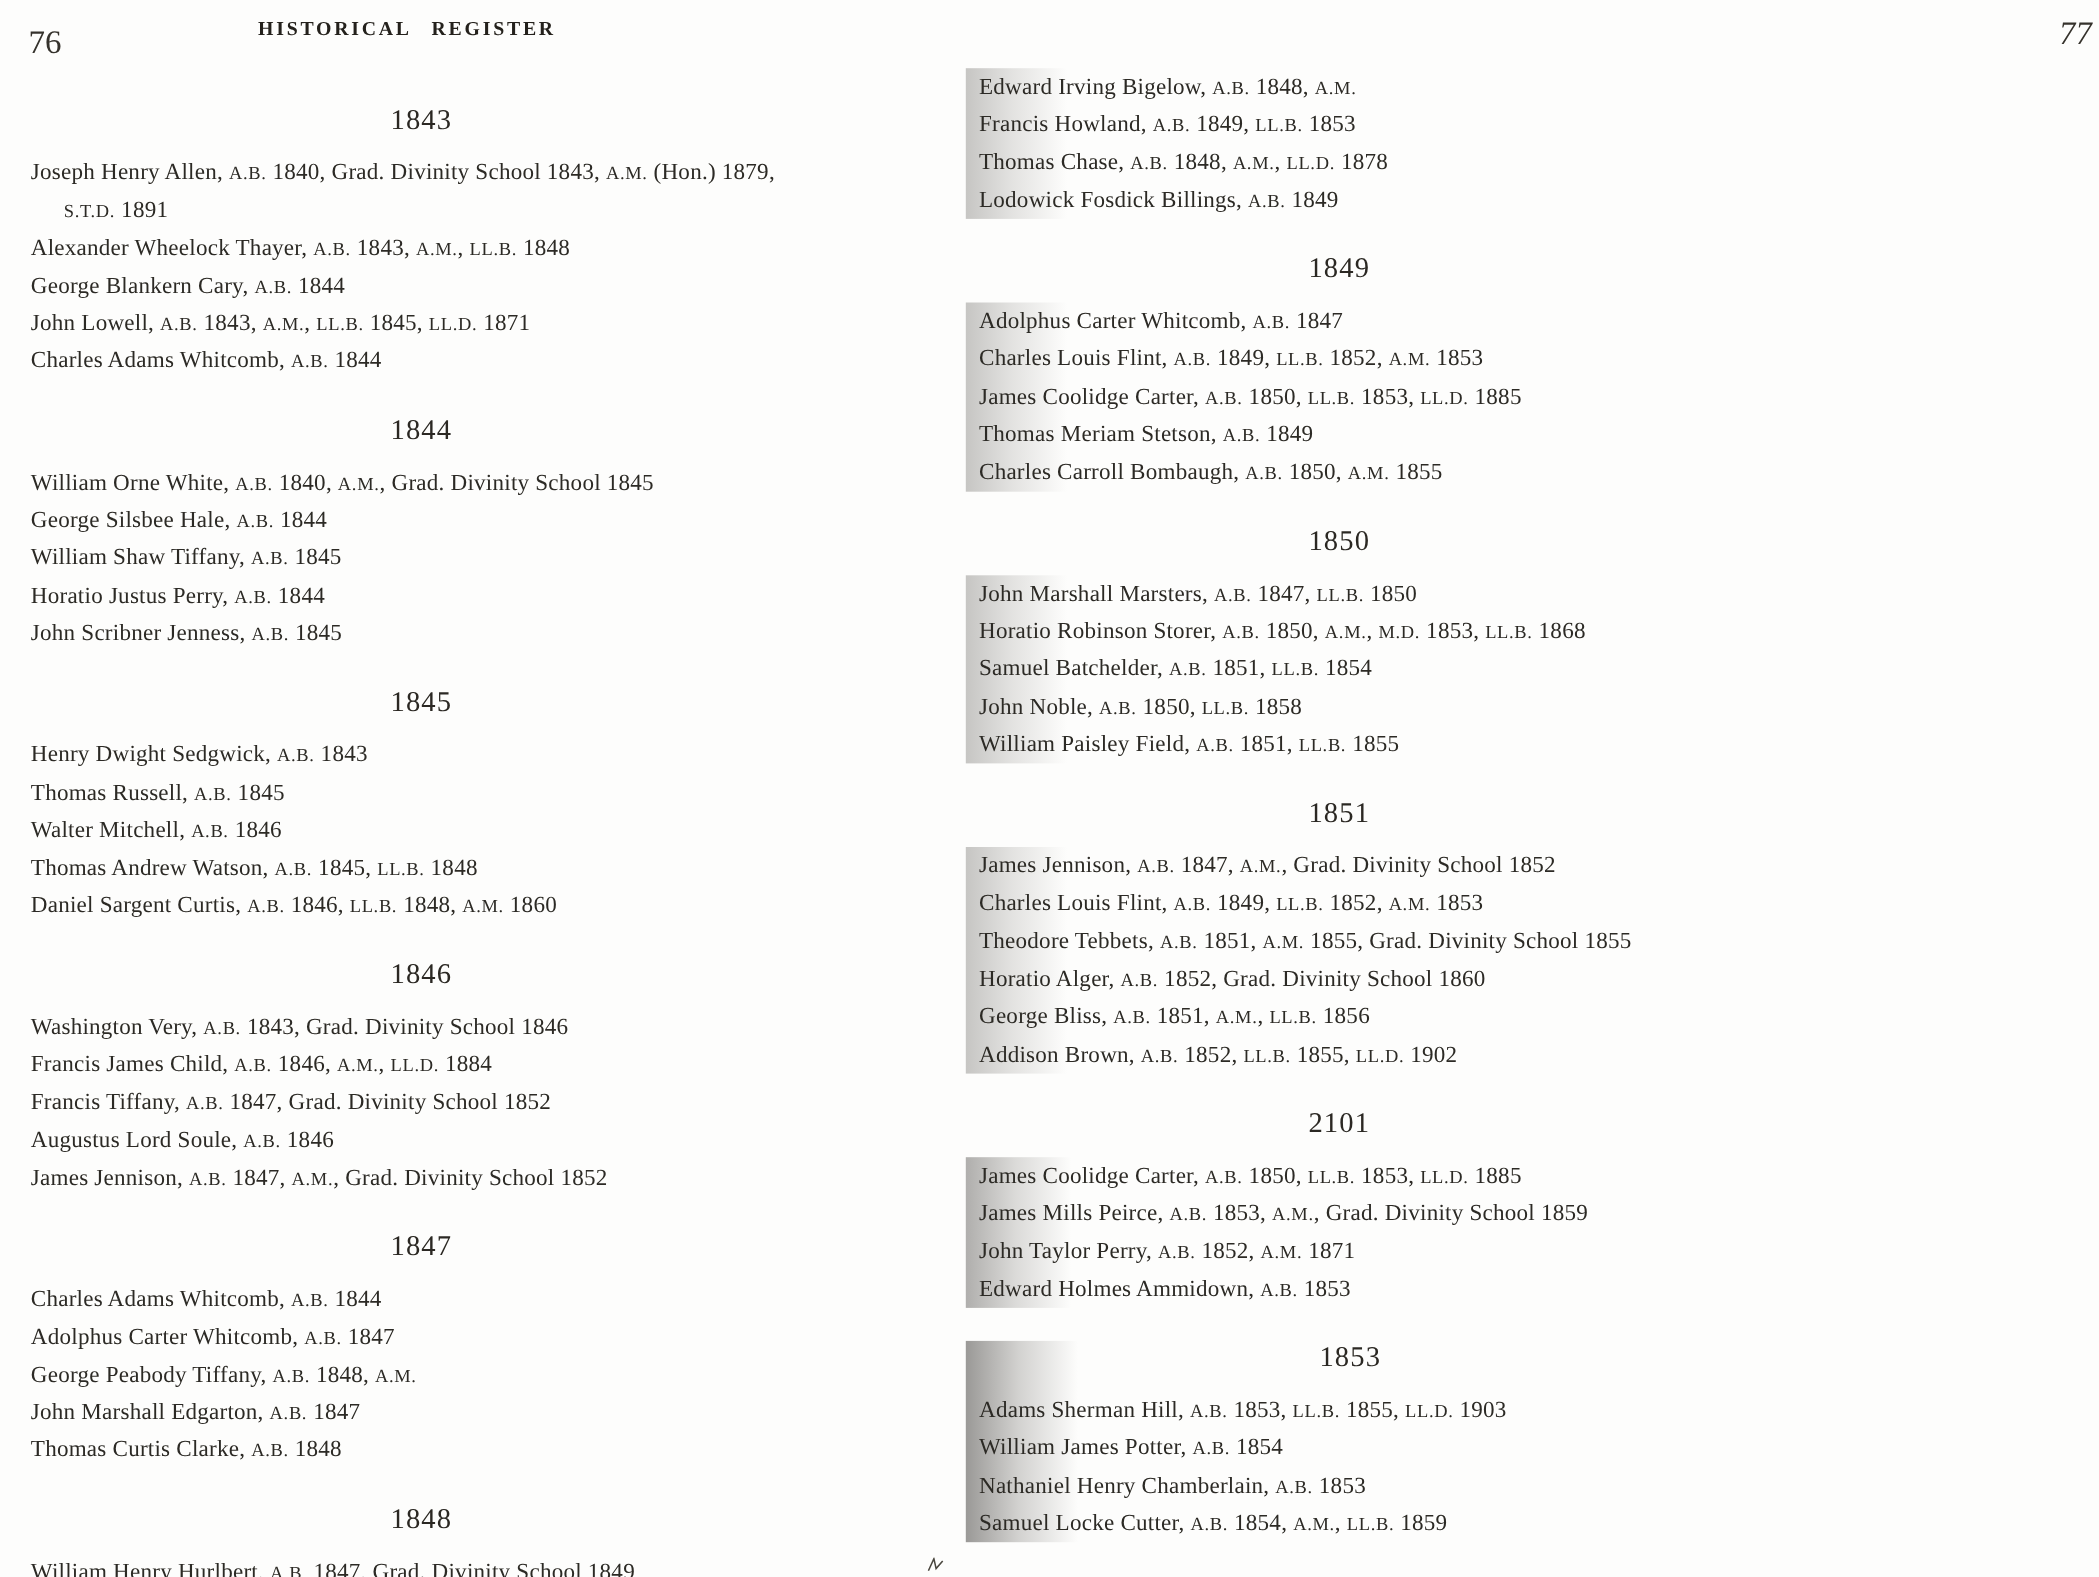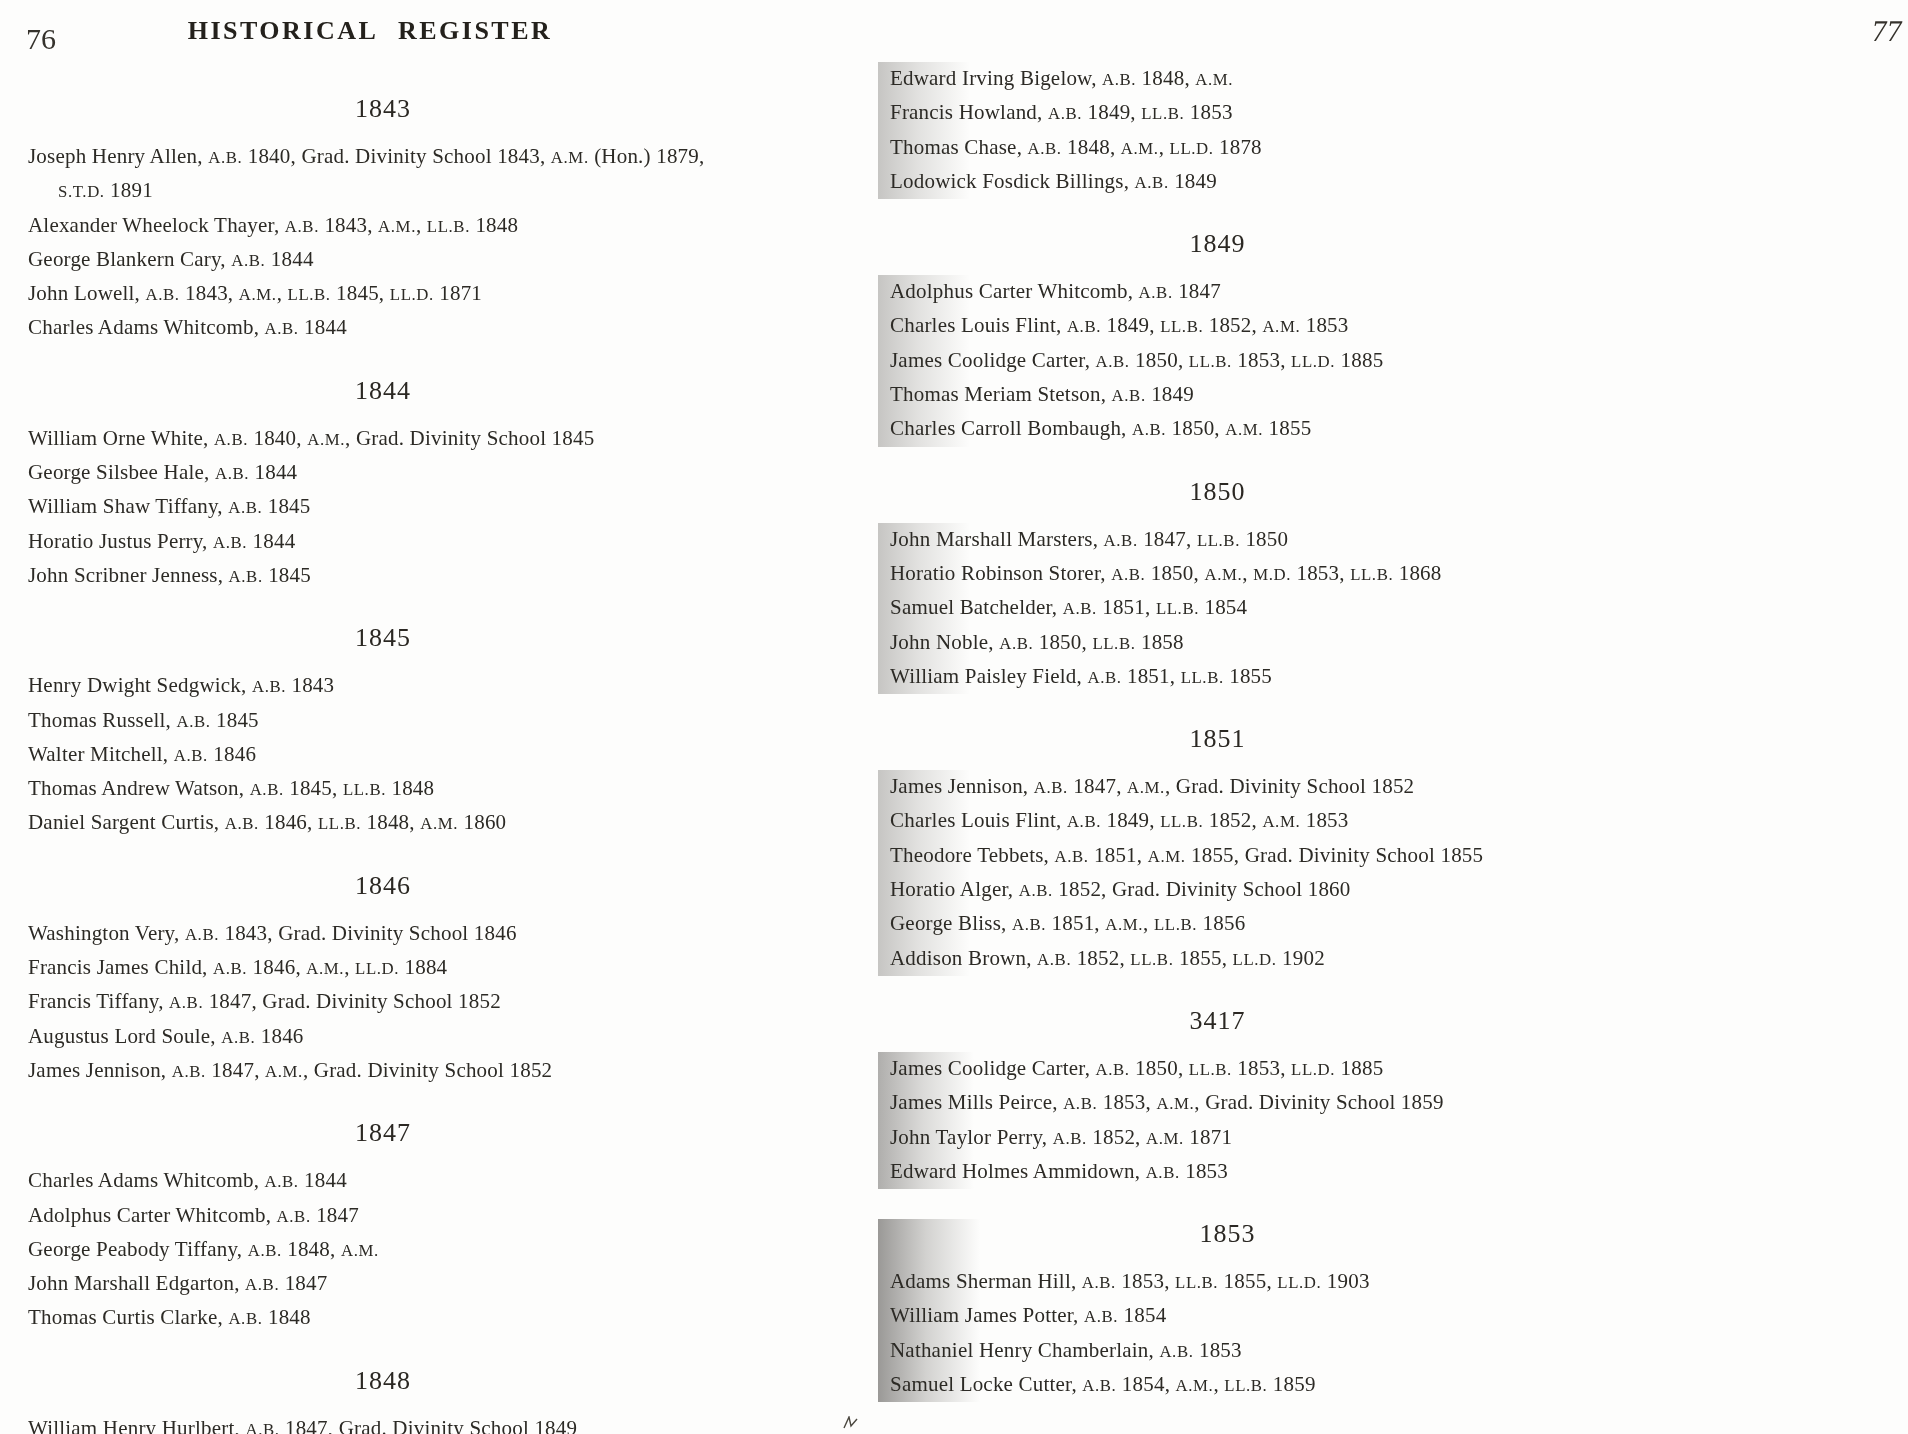--- a/index.html
+++ b/index.html
@@ -11,21 +11,21 @@
   }
   .page{position:absolute;top:0;height:1180px;}
   .page-left{left:0;width:860px;}
   .page-right{left:860px;width:1048px;}
 
   .pagenum{position:absolute;font-size:30px;color:#35322c;}
   .pn-left{left:26px;top:22px;}
   .pn-right{right:6px;top:14px;transform:skewX(-8deg);}
 
   .ptitle{
-    position:absolute;margin:0;font-weight:bold;font-size:26px;
+    position:absolute;margin:0;font-weight:bold;font-size:18px;
     letter-spacing:2.5px;word-spacing:12px;color:#24211c;text-align:center;
   }
   .title-left{left:0;top:16px;width:740px;}
   .title-right{left:0;top:8px;width:700px;}
 
   .col{position:absolute;}
   #left-col{left:28px;top:64px;width:710px;}
   #right-col{left:20px;top:62px;width:1010px;}
 
   .year-heading{
@@ -167,21 +167,21 @@
         <div class="entries shaded">
           <p class="entry">James Jennison, <span class="deg">A.B.</span> 1847, <span class="deg">A.M.</span>, Grad. Divinity School 1852</p>
           <p class="entry">Charles Louis Flint, <span class="deg">A.B.</span> 1849, <span class="deg">LL.B.</span> 1852, <span class="deg">A.M.</span> 1853</p>
           <p class="entry">Theodore Tebbets, <span class="deg">A.B.</span> 1851, <span class="deg">A.M.</span> 1855, Grad. Divinity School 1855</p>
           <p class="entry">Horatio Alger, <span class="deg">A.B.</span> 1852, Grad. Divinity School 1860</p>
           <p class="entry">George Bliss, <span class="deg">A.B.</span> 1851, <span class="deg">A.M.</span>, <span class="deg">LL.B.</span> 1856</p>
           <p class="entry">Addison Brown, <span class="deg">A.B.</span> 1852, <span class="deg">LL.B.</span> 1855, <span class="deg">LL.D.</span> 1902</p>
         </div>
       </section>
       <section class="year-section">
-        <div class="year-heading">3417</div>
+        <div class="year-heading">2101</div>
         <div class="entries shaded-strong">
           <p class="entry">James Coolidge Carter, <span class="deg">A.B.</span> 1850, <span class="deg">LL.B.</span> 1853, <span class="deg">LL.D.</span> 1885</p>
           <p class="entry">James Mills Peirce, <span class="deg">A.B.</span> 1853, <span class="deg">A.M.</span>, Grad. Divinity School 1859</p>
           <p class="entry">John Taylor Perry, <span class="deg">A.B.</span> 1852, <span class="deg">A.M.</span> 1871</p>
           <p class="entry">Edward Holmes Ammidown, <span class="deg">A.B.</span> 1853</p>
         </div>
       </section>
       <section class="year-section shade-section">
         <div class="year-heading">1853</div>
         <div class="entries">

